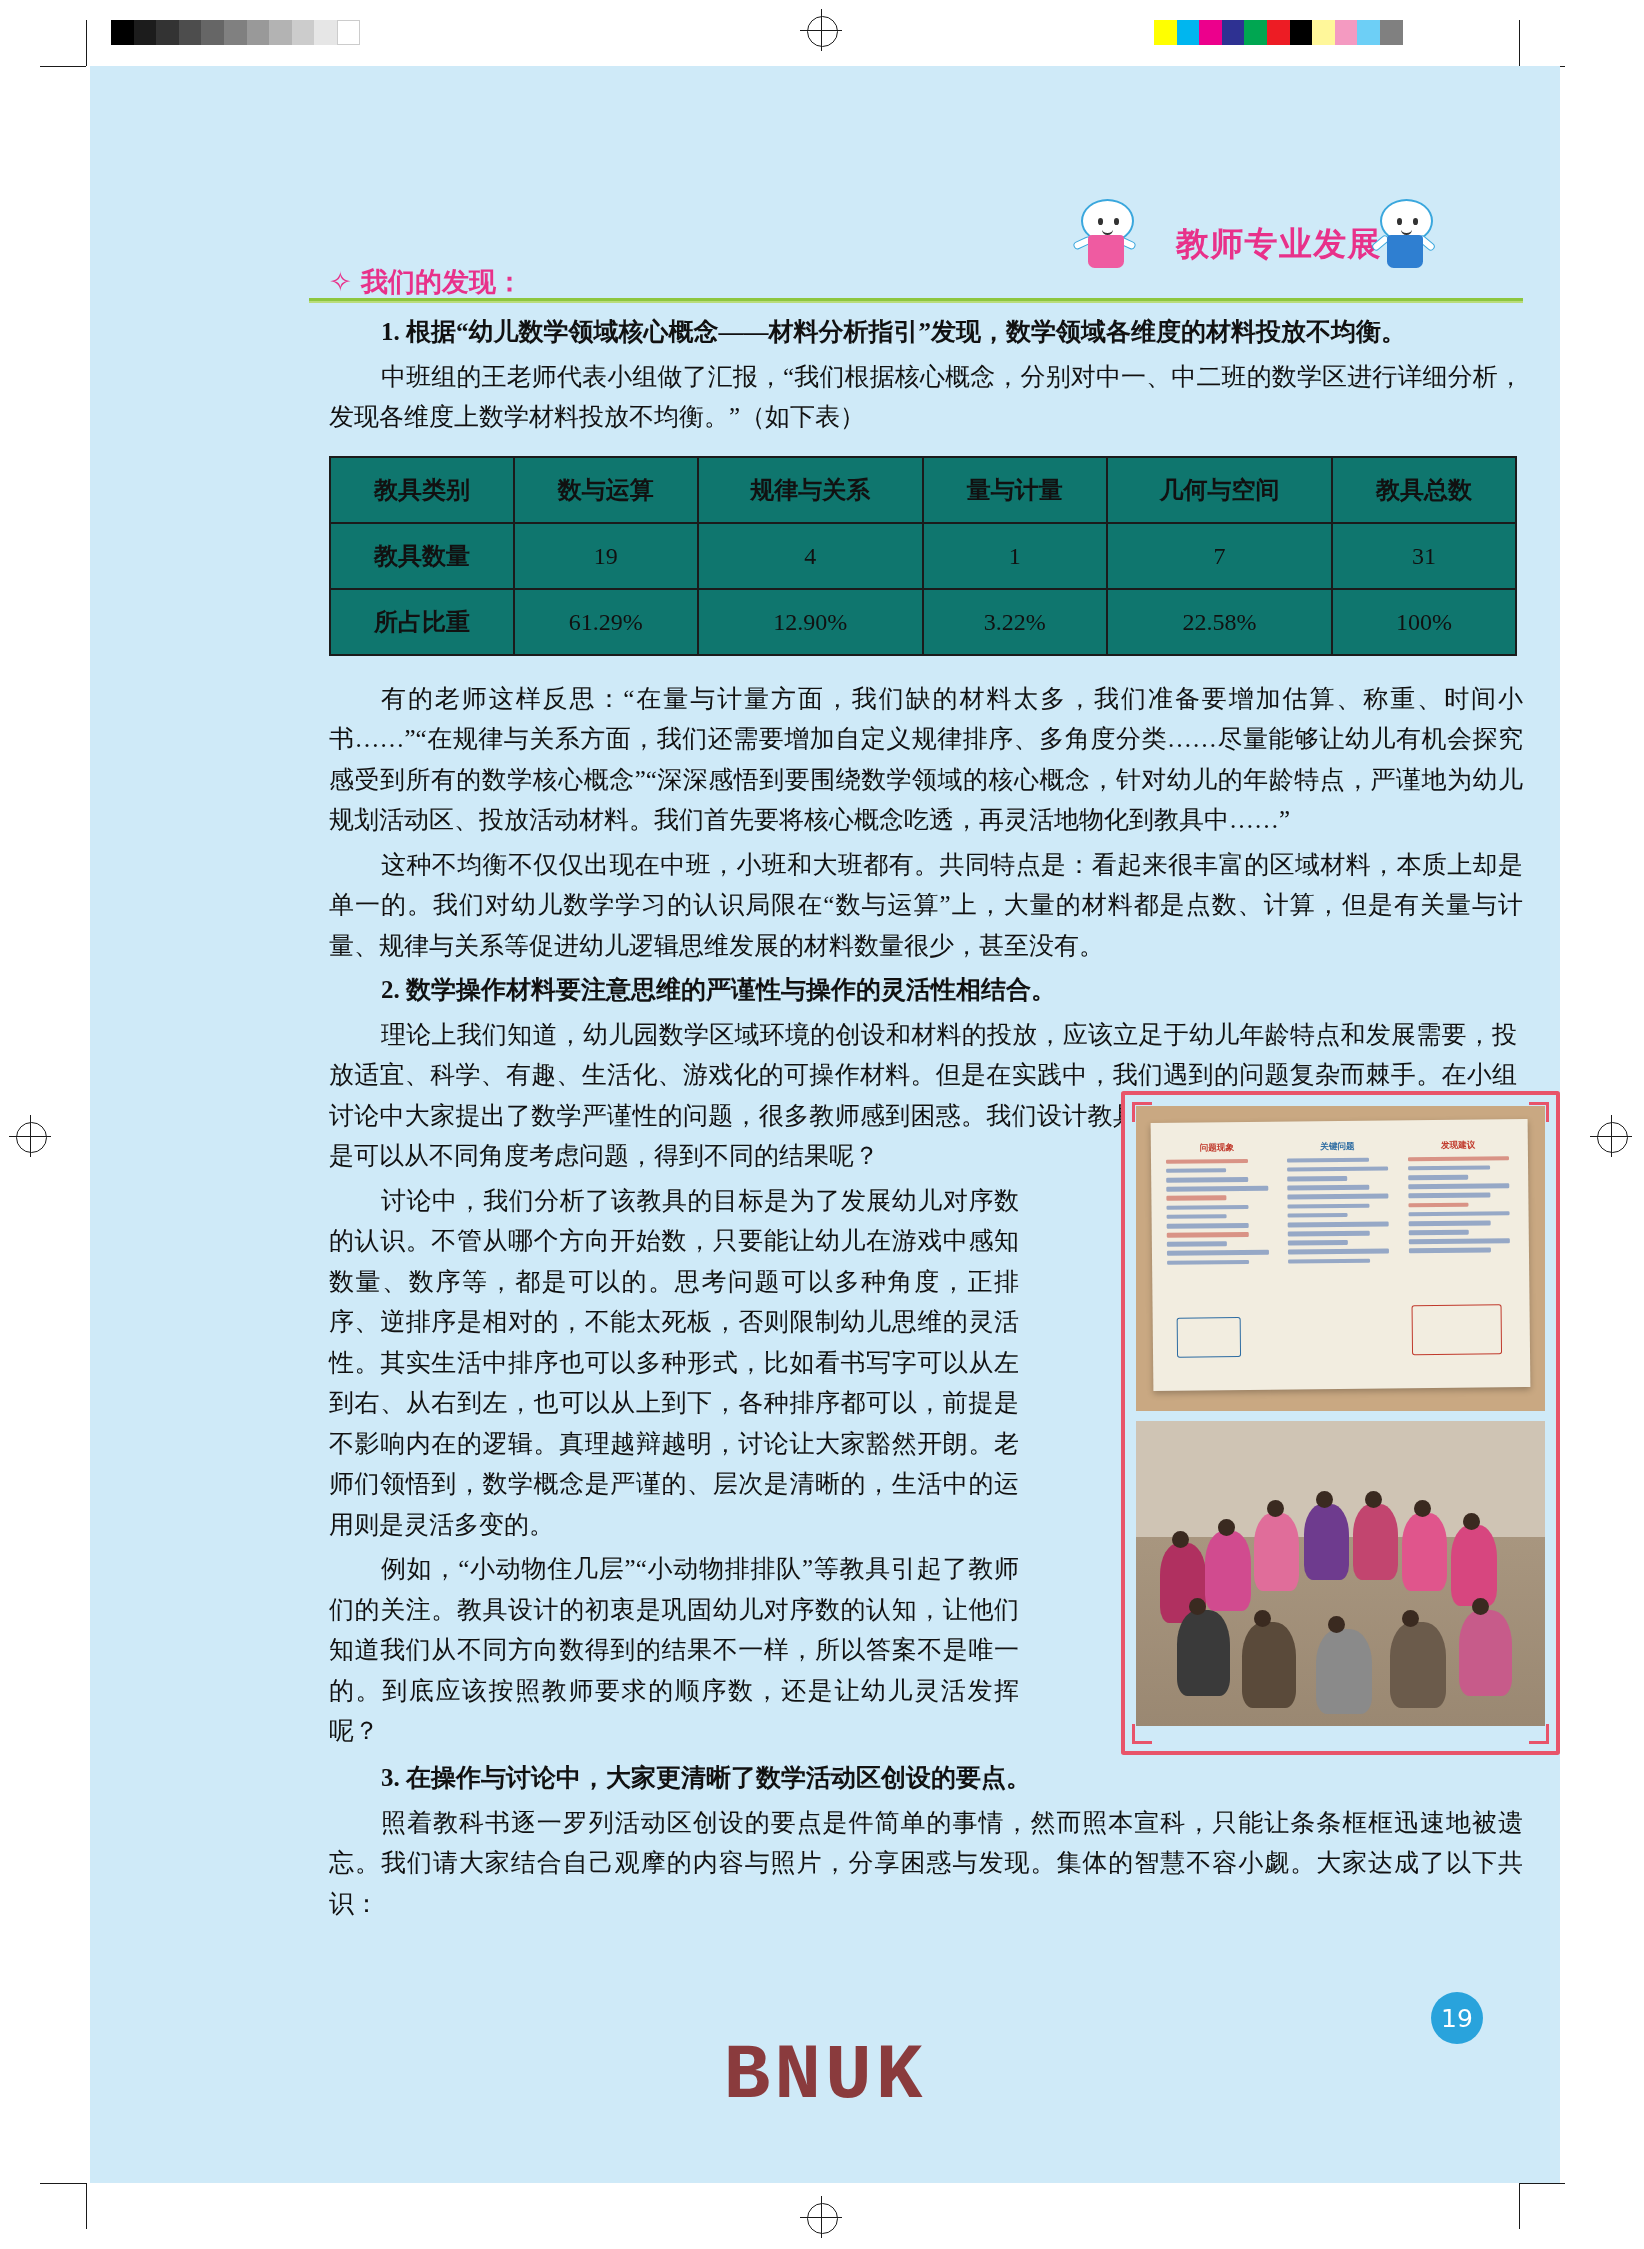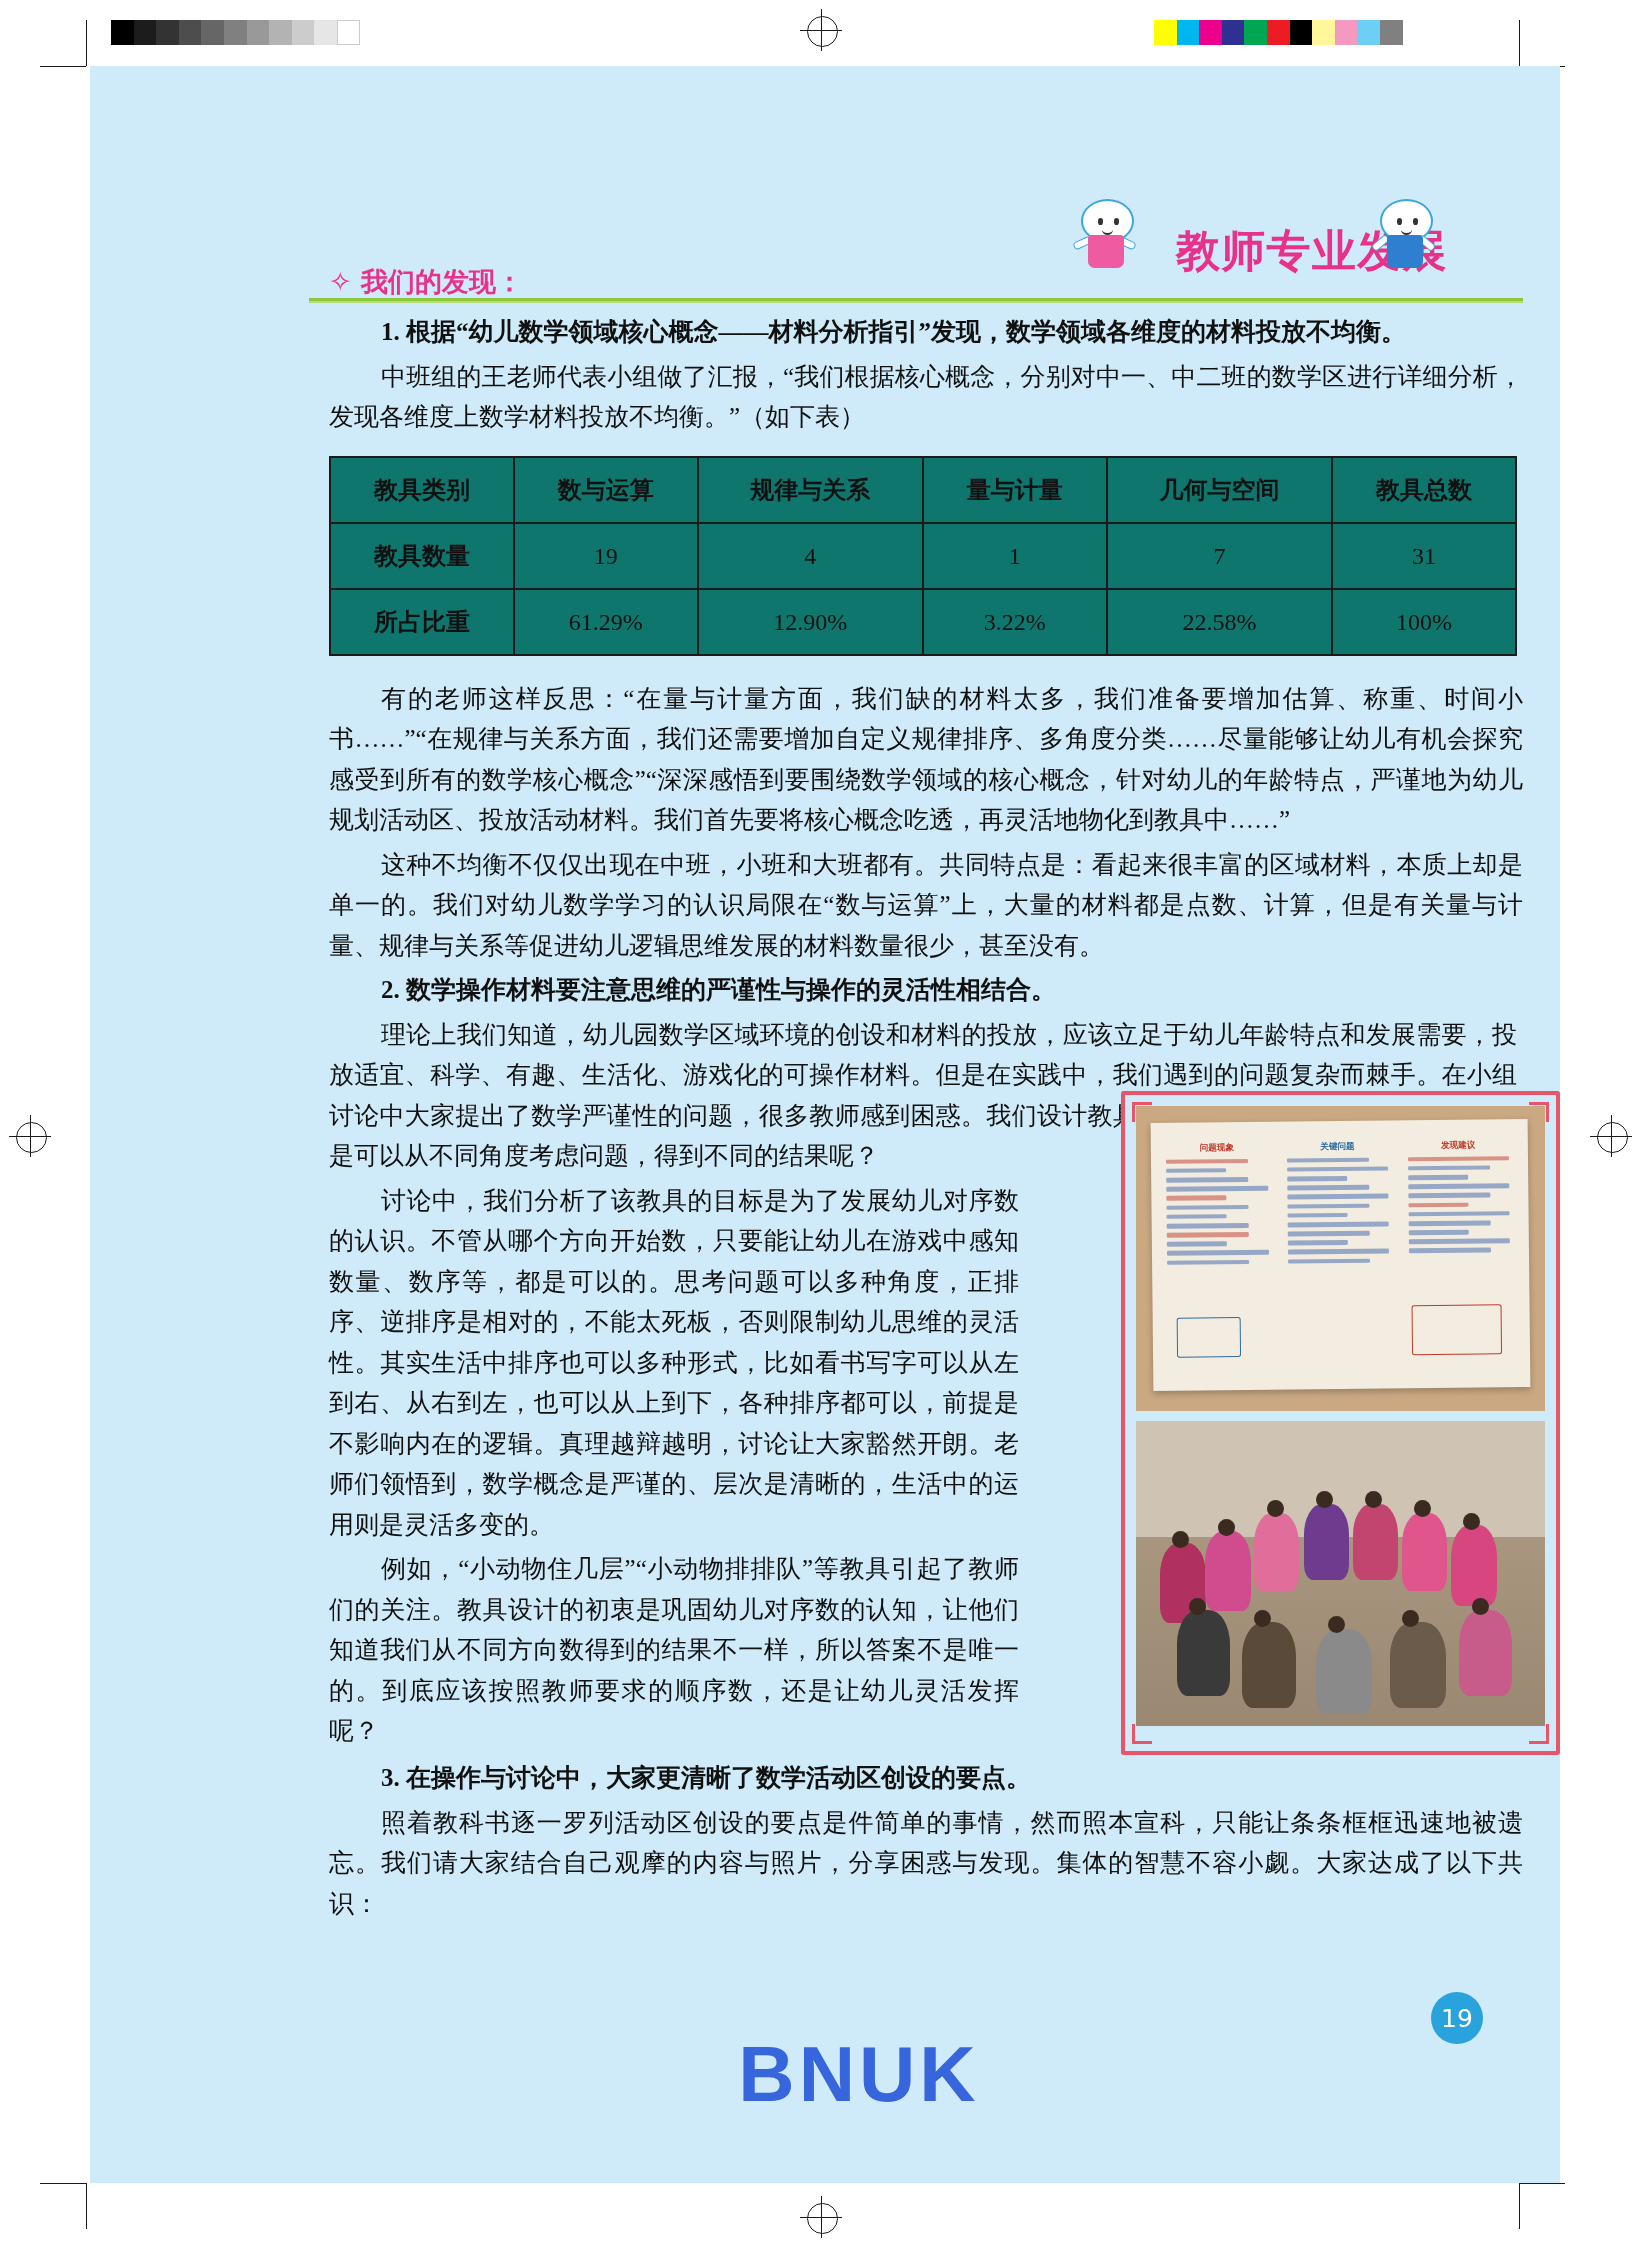--- a/index.html
+++ b/index.html
@@ -19,21 +19,21 @@
 
   .bar-strip{position:absolute;display:flex;height:25px;}
   .bar-strip div{width:22.6px;height:25px;}
 
   
   .page{position:absolute;left:90px;top:66px;width:1470px;height:2117px;background:#cfeaf8;}
   .content{position:absolute;left:239px;top:198px;width:1194px;}
 
   
   .header-logo{position:absolute;right:86px;top:129px;width:398px;height:90px;}
-  .hdr-text{position:absolute;left:100px;top:26.5px;font-family:"DejaVu Sans",sans-serif;font-size:44px;font-weight:bold;color:#e8318a;letter-spacing:1.3px;}
+  .hdr-text{position:absolute;left:100px;top:26.5px;font-family:"DejaVu Sans",sans-serif;font-size:33px;font-weight:bold;color:#e8318a;letter-spacing:1.3px;}
   .mascot{position:absolute;top:0;width:60px;height:80px;}
   .mascot .head{position:absolute;left:5.3px;top:4px;width:49px;height:40px;background:#ffffff;border:2px solid #3aa7dd;border-radius:50%;}
   .mascot .eye{position:absolute;width:5.3px;height:6.6px;background:#333;border-radius:50%;top:17px;}
   .mascot .mouth{position:absolute;width:10.6px;height:5.3px;border-bottom:2px solid #333;border-radius:0 0 6.6px 6.6px;top:26.5px;left:19px;}
   .mascot .body{position:absolute;left:12px;top:40px;width:36px;height:33px;}
   .m1 .body{background:#ef5ba1;border-radius:4px 4px 6.6px 6.6px;}
   .m2 .body{background:#2f7fd1;border-radius:4px 4px 6.6px 6.6px;}
   .mascot .arm{position:absolute;width:17px;height:6px;background:#ffffff;border:1.3px solid #3aa7dd;border-radius:4px;top:44px;}
 
   .rule{position:absolute;left:219px;top:232px;width:1214px;height:3.3px;background:#8dc63f;}
@@ -68,21 +68,21 @@
   .ln.m{width:75%;}
   .pbox{position:absolute;border:1.3px solid #2d6ca2;border-radius:2.7px;}
 
   
   .room{position:absolute;inset:0;background:linear-gradient(#cfc4b4 0%,#cfc4b4 38%,#a8967f 38%,#9a8872 100%);}
   .person{position:absolute;border-radius:40% 40% 20% 20%;}
   .phead{position:absolute;width:17px;height:17px;border-radius:50%;background:#3a2a20;}
 
   
   .pagenum{position:absolute;right:77px;bottom:139px;width:52px;height:52px;border-radius:50%;background:#29a3dc;color:#fff;font-size:25px;font-family:"DejaVu Sans",sans-serif;display:flex;align-items:center;justify-content:center;}
-  .watermark{position:absolute;left:50%;transform:translateX(-50%);bottom:63px;font-size:78px;color:#1d4ed8;font-family:Liberation Sans, sans-serif;letter-spacing:4px;font-weight:bold;opacity:.85;margin-left:34px;}
+  .watermark{position:absolute;left:50%;transform:translateX(-50%);bottom:63px;font-size:78px;color:#7f1d1d;font-family:Liberation Mono, monospace;letter-spacing:4px;font-weight:bold;opacity:.85;}
 </style>
 </head>
 <body>
 
 <div class="corner" style="left:40px;top:20px;">
   <i class="h" style="left:0;top:46px;"></i>
     <i class="v" style="left:46px;top:0;"></i>
 </div>
 <div class="corner" style="left:1519px;top:20px;">
   <i class="h" style="left:0;top:46px;"></i>

